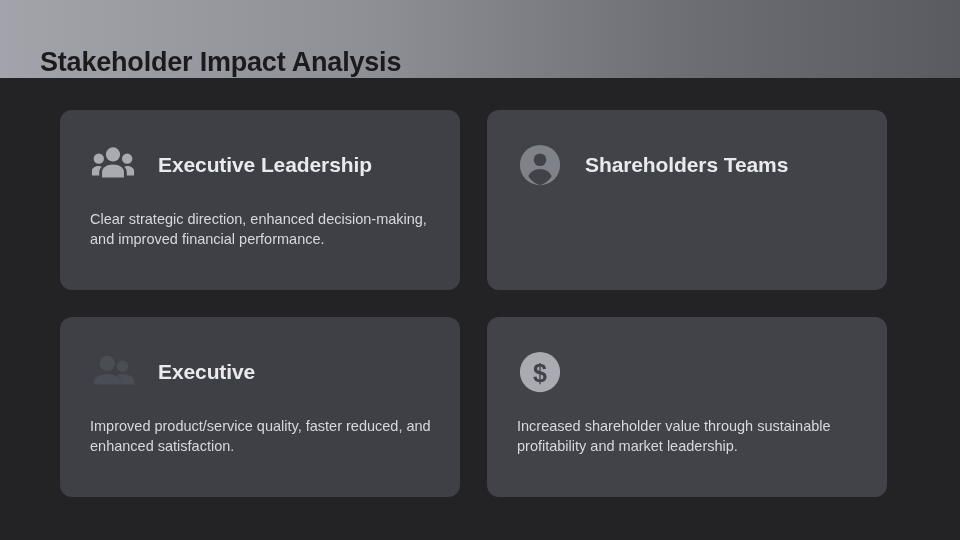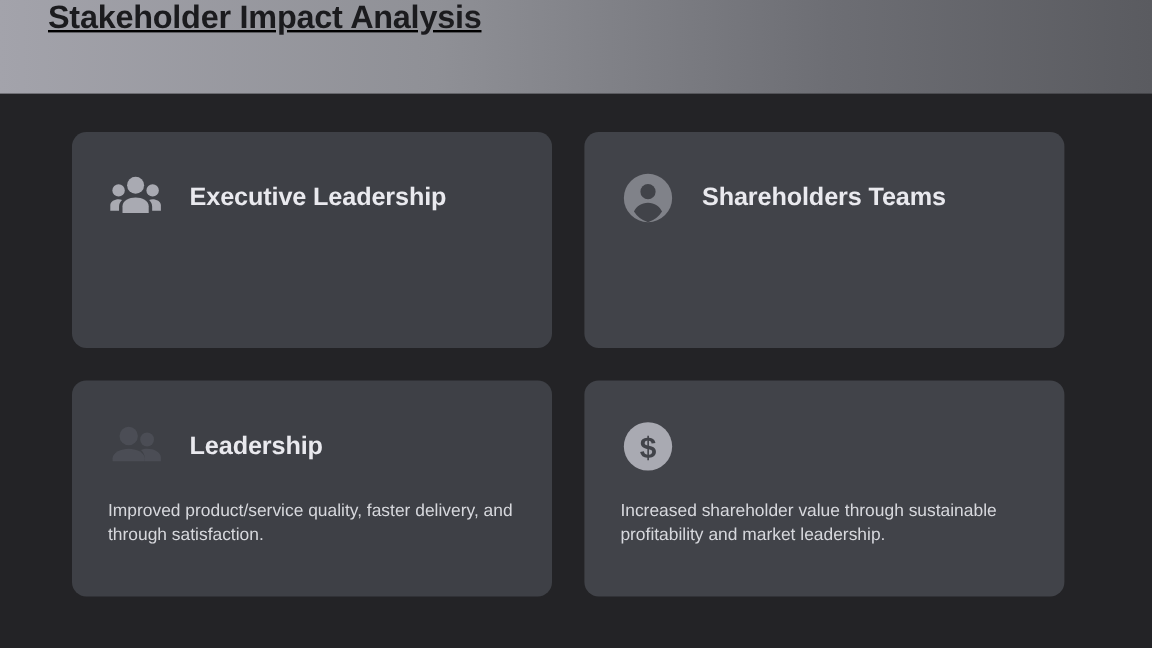--- a/index.html
+++ b/index.html
@@ -25,22 +25,21 @@
 
   
   #header {
     position: absolute;
     left: 0;
     top: 0;
     width: 960px;
     height: 78px;
     background: linear-gradient(90deg, #a3a3ab 0%, #8f9096 38%, #6d6e74 72%, #5a5b60 100%);
     display: flex;
-    align-items: flex-start;
-    text-decoration: underline;
+    align-items: flex-end;
   }
   #header-title {
     margin-left: 40px;
     font-size: 27px;
     font-weight: bold;
     color: #1b1b1e;
     letter-spacing: -0.2px;
     line-height: 1.1;
     white-space: nowrap;
   }
@@ -123,20 +122,21 @@
             <circle cx="24" cy="13" r="7.4" fill="#a9aab2"></circle>
             <circle cx="9.2" cy="17.4" r="5.4" fill="#a9aab2"></circle>
             <circle cx="38.8" cy="17.4" r="5.4" fill="#a9aab2"></circle>
             <path d="M9.2 25c-3.4 0-7.2 1.9-7.2 5.2V35h7.6v-3.4c0-2.2 1-4.3 2.6-5.8-1-0.5-2-0.8-3-0.8z" fill="#a9aab2"></path>
             <path d="M38.8 25c-1 0-2 0.3-3 0.8 1.6 1.5 2.6 3.6 2.6 5.8V35H46v-4.8c0-3.3-3.8-5.2-7.2-5.2z" fill="#a9aab2"></path>
             <path d="M24 23.5c-5.6 0-11.4 2.9-11.4 7.6V37h22.8v-5.9c0-4.7-5.8-7.6-11.4-7.6z" fill="#a9aab2"></path>
           </svg>
         </span>
         <span class="card-title">Executive Leadership</span>
       </div>
+      <div class="card-body">Clear strategic direction, enhanced decision-making, and improved financial performance.</div>
     </div>
 
     <div class="card tone-b">
       <div class="card-head">
         <span class="card-icon">
           <svg viewBox="0 0 48 48" width="46" height="46" aria-hidden="true">
             <circle cx="24" cy="24" r="21" fill="#808289"></circle>
             <circle cx="24" cy="18.5" r="6.6" fill="#414349"></circle>
             <path d="M24 28.2c-5.6 0-10.3 3.1-12.2 7.6A20.9 20.9 0 0 0 24 45a20.9 20.9 0 0 0 12.2-9.2c-1.9-4.5-6.6-7.6-12.2-7.6z" fill="#414349"></path>
           </svg>
@@ -148,23 +148,23 @@
     <div class="card">
       <div class="card-head">
         <span class="card-icon">
           <svg viewBox="0 0 48 48" width="46" height="46" aria-hidden="true">
             <circle cx="18" cy="15" r="8" fill="#4b4d55"></circle>
             <circle cx="34" cy="18" r="6" fill="#4b4d55"></circle>
             <path d="M34 26c-2 0-3.8 0.4-5.3 1.1 2 1.9 3.3 4.4 3.3 7.1V37H46v-3.4C46 29 40.2 26 34 26z" fill="#4b4d55"></path>
             <path d="M18 26c-6.4 0-14 3.2-14 8.4V37h28v-2.6C32 29.2 24.4 26 18 26z" fill="#4b4d55"></path>
           </svg>
         </span>
-        <span class="card-title">Leadership</span>
+        <span class="card-title">Executive</span>
       </div>
-      <div class="card-body">Improved product/service quality, faster delivery, and through satisfaction.</div>
+      <div class="card-body">Improved product/service quality, faster reduced, and enhanced satisfaction.</div>
     </div>
 
     <div class="card tone-b">
       <div class="card-head">
         <span class="card-icon">
           <svg viewBox="0 0 48 48" width="46" height="46" aria-hidden="true">
             <circle cx="24" cy="24" r="21" fill="#a9aab2"></circle>
             <text x="24" y="34.5" text-anchor="middle" font-family="Liberation Sans, sans-serif" font-size="26" font-weight="bold" fill="#414349">$</text>
           </svg>
         </span>

